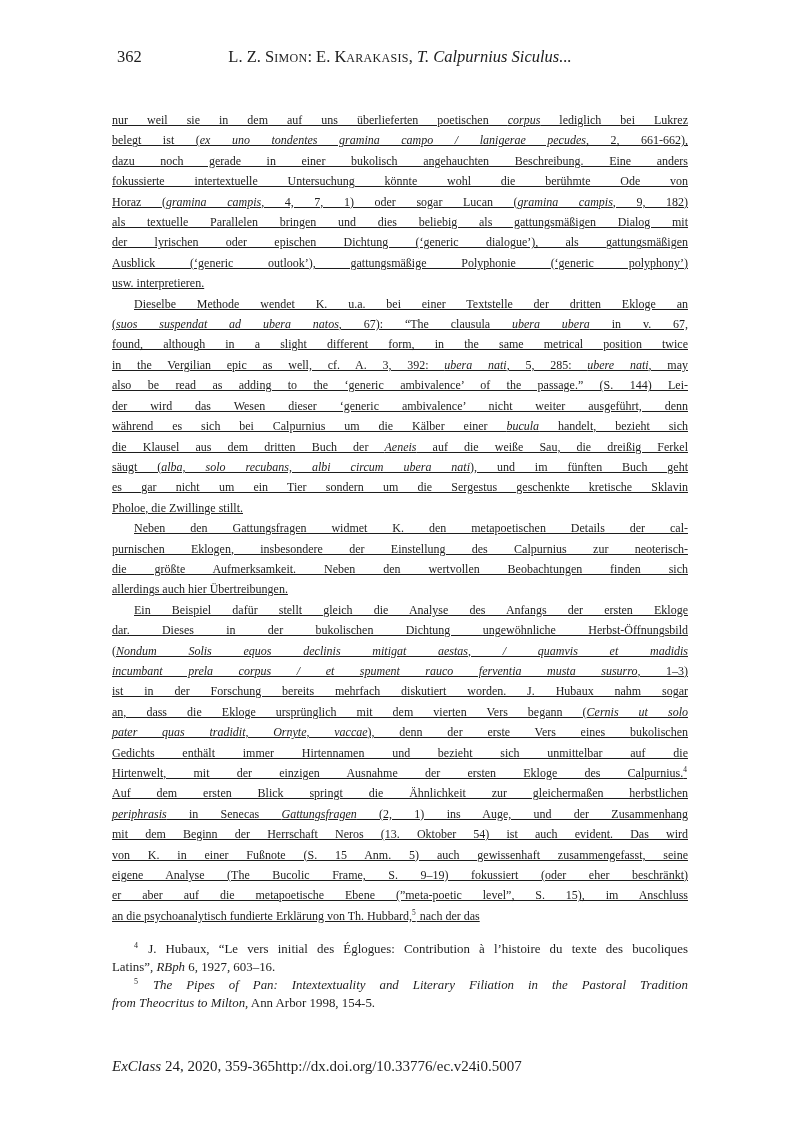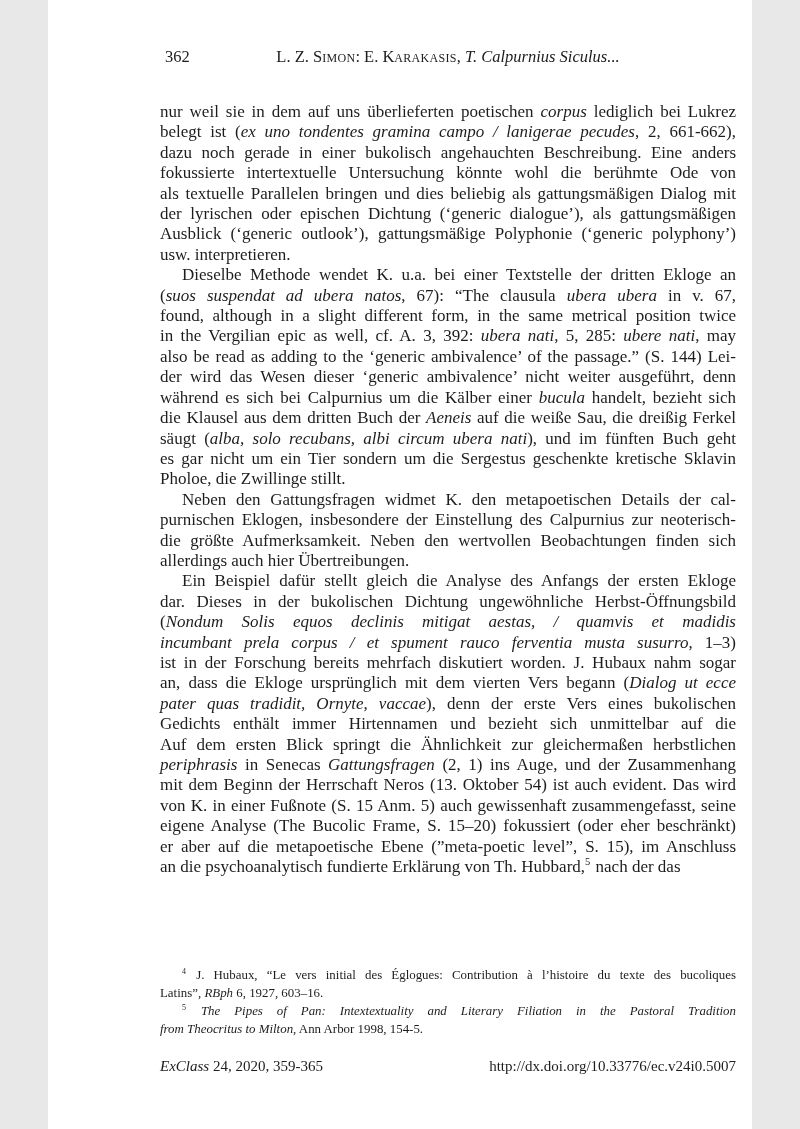--- a/index.html
+++ b/index.html
@@ -1,41 +1,41 @@
 <!DOCTYPE html>
 <html><head>
 <meta charset="utf-8">
 <style>
   html,body { margin:0; padding:0; background:#e8e8e8; }
   .page {
     position:relative;
-    width:704px; height:1129px;
+    width:800px; height:1129px;
     margin:0 auto;
     background:#ffffff;
     color:#1d1d1d;
     font-family:"Liberation Serif", serif;
     overflow:hidden;
   }
   .header {
     position:absolute; top:46px; left:112px; width:576px; height:24px;
     text-align:center; font-size:16.5px; line-height:22px;
   }
   .pagenum { position:absolute; left:5px; top:0; }
   .running-title { display:inline-block;font-family:Liberation Serif, serif; }
   .body-text {
-    position:absolute; top:102px; left:112px; width:576px;
-    font-size:17px; line-height:20.4px;
+    position:absolute; top:110px; left:112px; width:576px;
+    font-size:12px; line-height:20.4px;text-decoration:underline;
   }
   .footnotes {
-    position:absolute; top:966px; left:112px; width:576px;
+    position:absolute; top:940px; left:112px; width:576px;
     font-size:12.9px; line-height:18px;
   }
   .footer {
     position:absolute; top:1056px; left:112px; width:576px;
-    display:flex; justify-content:space-between;
+    display:flex; 
     font-size:15px; line-height:20px;
   }
   .line { text-align:justify; text-align-last:justify; }
   .line.last { text-align-last:left; }
   .line.indent { text-indent:22px; }
   .it { font-style:italic; }
   .sc { font-variant:small-caps; letter-spacing:0.3px; }
   .sup { font-size:0.62em; vertical-align:super; line-height:0; padding-right:1px; }
   .para, .footnote { margin:0; }
 </style>
@@ -48,20 +48,21 @@
     <span class="pagenum">362</span>
     <span class="running-title"><span>L. Z. S</span><span class="sc">imon</span><span>: E. K</span><span class="sc">arakasis</span><span>, </span><span class="it">T. Calpurnius Siculus...</span></span>
   </div>
 
   <div class="body-text" id="body-text">
       <div class="para">
         <div class="line"><span>nur weil sie in dem auf uns überlieferten poetischen </span><span class="it">corpus</span><span> lediglich bei Lukrez</span></div>
         <div class="line"><span>belegt ist (</span><span class="it">ex uno tondentes gramina campo / lanigerae pecudes</span><span>, 2, 661-662),</span></div>
         <div class="line"><span>dazu noch gerade in einer bukolisch angehauchten Beschreibung. Eine anders</span></div>
         <div class="line"><span>fokussierte intertextuelle Untersuchung könnte wohl die berühmte Ode von</span></div>
+        <div class="line"><span>Horaz (</span><span class="it">gramina campis</span><span>, 4, 7, 1) oder sogar Lucan (</span><span class="it">gramina campis</span><span>, 9, 182)</span></div>
         <div class="line"><span>als textuelle Parallelen bringen und dies beliebig als gattungsmäßigen Dialog mit</span></div>
         <div class="line"><span>der lyrischen oder epischen Dichtung (‘generic dialogue’), als gattungsmäßigen</span></div>
         <div class="line"><span>Ausblick (‘generic outlook’), gattungsmäßige Polyphonie (‘generic polyphony’)</span></div>
         <div class="line last"><span>usw. interpretieren.</span></div>
       </div>
       <div class="para">
         <div class="line indent"><span>Dieselbe Methode wendet K. u.a. bei einer Textstelle der dritten Ekloge an</span></div>
         <div class="line"><span>(</span><span class="it">suos suspendat ad ubera natos</span><span>, 67): “The clausula </span><span class="it">ubera ubera</span><span> in v. 67,</span></div>
         <div class="line"><span>found, although in a slight different form, in the same metrical position twice</span></div>
         <div class="line"><span>in the Vergilian epic as well, cf. A. 3, 392: </span><span class="it">ubera nati</span><span>, 5, 285: </span><span class="it">ubere nati</span><span>, may</span></div>
@@ -78,28 +79,29 @@
         <div class="line"><span>purnischen Eklogen, insbesondere der Einstellung des Calpurnius zur neoterisch-</span></div>
         <div class="line"><span>die größte Aufmerksamkeit. Neben den wertvollen Beobachtungen finden sich</span></div>
         <div class="line last"><span>allerdings auch hier Übertreibungen.</span></div>
       </div>
       <div class="para">
         <div class="line indent"><span>Ein Beispiel dafür stellt gleich die Analyse des Anfangs der ersten Ekloge</span></div>
         <div class="line"><span>dar. Dieses in der bukolischen Dichtung ungewöhnliche Herbst-Öffnungsbild</span></div>
         <div class="line"><span>(</span><span class="it">Nondum Solis equos declinis mitigat aestas, / quamvis et madidis</span></div>
         <div class="line"><span class="it">incumbant prela corpus / et spument rauco ferventia musta susurro</span><span>, 1–3)</span></div>
         <div class="line"><span>ist in der Forschung bereits mehrfach diskutiert worden. J. Hubaux nahm sogar</span></div>
-        <div class="line"><span>an, dass die Ekloge ursprünglich mit dem vierten Vers begann (</span><span class="it">Dialog ut ecce</span></div>
+        <div class="line"><span>an, dass die Ekloge ursprünglich mit dem vierten Vers begann (</span><span class="it">Cernis ut solo</span></div>
         <div class="line"><span class="it">pater quas tradidit, Ornyte, vaccae</span><span>), denn der erste Vers eines bukolischen</span></div>
         <div class="line"><span>Gedichts enthält immer Hirtennamen und bezieht sich unmittelbar auf die</span></div>
+        <div class="line"><span>Hirtenwelt, mit der einzigen Ausnahme der ersten Ekloge des Calpurnius.</span><span class="sup">4</span></div>
         <div class="line"><span>Auf dem ersten Blick springt die Ähnlichkeit zur gleichermaßen herbstlichen</span></div>
         <div class="line"><span class="it">periphrasis</span><span> in Senecas </span><span class="it">Gattungsfragen</span><span> (2, 1) ins Auge, und der Zusammenhang</span></div>
         <div class="line"><span>mit dem Beginn der Herrschaft Neros (13. Oktober 54) ist auch evident. Das wird</span></div>
         <div class="line"><span>von K. in einer Fußnote (S. 15 Anm. 5) auch gewissenhaft zusammengefasst, seine</span></div>
-        <div class="line"><span>eigene Analyse (The Bucolic Frame, S. 15–20) fokussiert (oder eher beschränkt)</span></div>
+        <div class="line"><span>eigene Analyse (The Bucolic Frame, S. 9–19) fokussiert (oder eher beschränkt)</span></div>
         <div class="line"><span>er aber auf die metapoetische Ebene (”meta-poetic level”, S. 15), im Anschluss</span></div>
         <div class="line last"><span>an die psychoanalytisch fundierte Erklärung von Th. Hubbard,</span><span class="sup">5</span><span> nach der das</span></div>
       </div>
     </div>
 
   <div class="footnotes" id="footnotes">
       <div class="para">
         <div class="line indent"><span class="sup">4</span><span> J. Hubaux, “Le vers initial des Églogues: Contribution à l’histoire du texte des bucoliques</span></div>
         <div class="line last"><span>Latins”, </span><span class="it">RBph</span><span> 6, 1927, 603–16.</span></div>
       </div>

